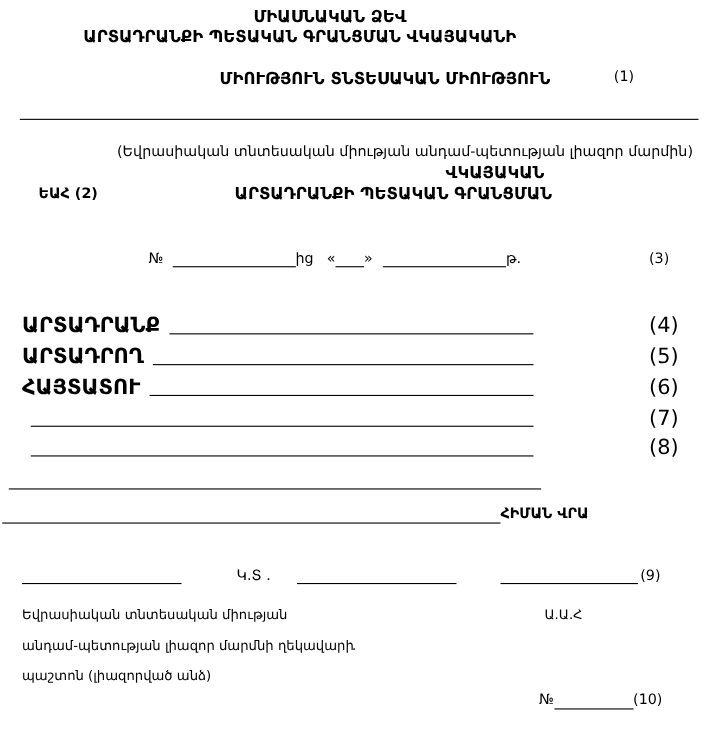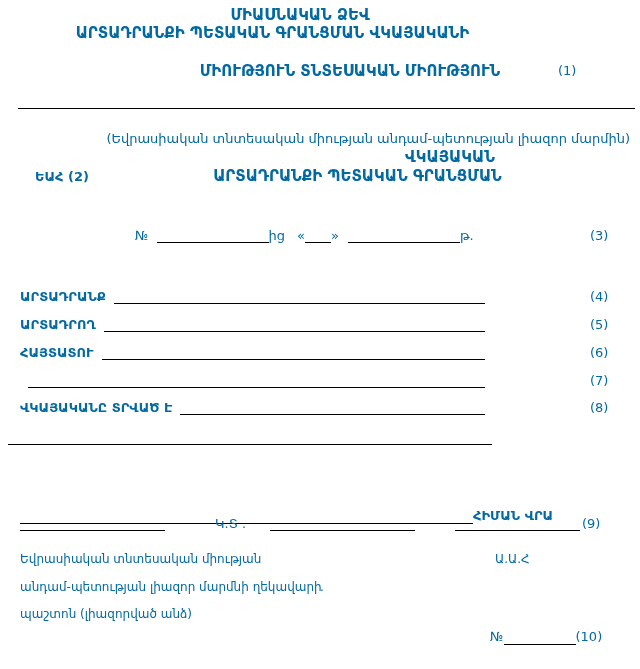--- a/index.html
+++ b/index.html
@@ -1,21 +1,21 @@
 <!DOCTYPE html>
 <html><head>
 <meta charset="utf-8">
 <style>
   html, body { margin: 0; padding: 0; background: #ffffff; }
   .page {
     position: relative;
     width: 640px;
     height: 669px;
     background: #ffffff;
-    color: #0369a1;
+    color: #000000;
     font-family: "DejaVu Sans", sans-serif;
     overflow: hidden;
   }
   .abs { position: absolute; }
   .b { font-weight: bold; }
   .ctr { text-align: center; }
   .rt { text-align: right; }
   .h15 { font-size: 15px; line-height: 18px; }
   .h13 { font-size: 13px; line-height: 16px; }
   .h12 { font-size: 12px; line-height: 15px; }
@@ -35,21 +35,21 @@
   }
 
   
   .field-row {
     position: absolute;
     left: 20px;
     width: 590px;
     height: 17px;
     display: flex;
     align-items: flex-end;
-    font-size: 13px;
+    font-size: 19px;
   }
   .field-row .label { font-weight: bold; white-space: nowrap; line-height: 15px; }
   .field-row .fill {
     flex: 1;
     border-bottom: 1px solid #000;
     height: 14px;
     margin-left: 8px;
     margin-right: 125px;
   }
   .field-row .ref {
@@ -118,28 +118,27 @@
   <div class="field-row" style="top:343px;">
     <span class="label">ՀԱՅՏԱՏՈՒ</span>
     <span class="fill"></span>
     <span class="ref">(6)</span>
   </div>
   <div class="field-row" style="top:371px;">
     <span class="fill"></span>
     <span class="ref">(7)</span>
   </div>
   <div class="field-row" style="top:398px;">
-    <span class="label">ՎԿԱՅԱԿԱՆԸ ՏՐՎԱԾ Է</span>
     <span class="fill"></span>
     <span class="ref">(8)</span>
   </div>
 
   <div class="abs" style="left:8px; top:430px; width:484px; height:14px; border-bottom:1px solid #000;"></div>
 
-  <div class="abs flexline" style="left:20px; top:460px; height:16px;margin-top:48px;">
+  <div class="abs flexline" style="left:2px; top:460px; height:16px;">
     <span class="blank" style="width:453px;"></span>
     <span class="b h13 nowrap">ՀԻՄԱՆ ՎՐԱ</span>
   </div>
 
   <div class="abs blank" style="left:20px; top:516px; width:145px;"></div>
   <div class="abs h13" style="left:215px; top:516px;">Կ.Տ .</div>
   <div class="abs blank" style="left:270px; top:516px; width:145px;"></div>
   <div class="abs blank" style="left:455px; top:516px; width:125px;"></div>
   <div class="abs h13" style="left:582px; top:516px;">(9)</div>
 

